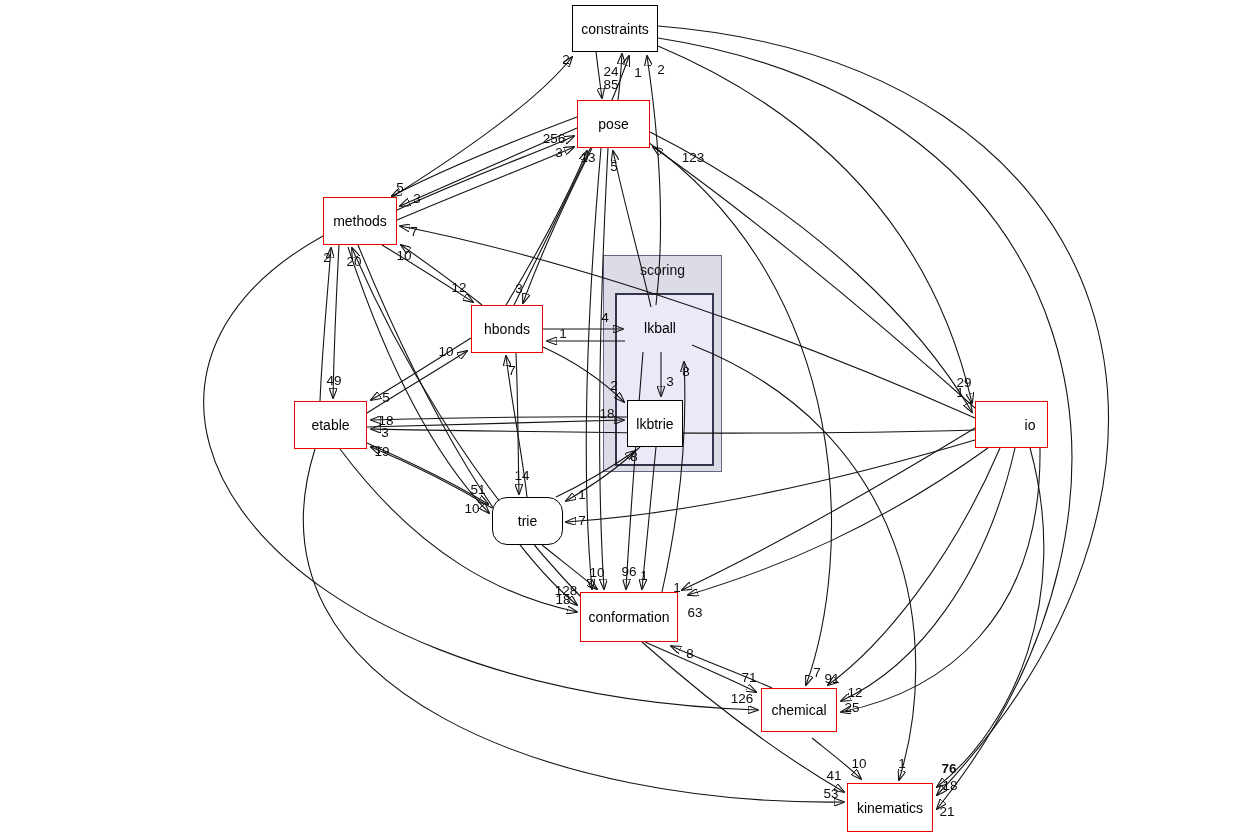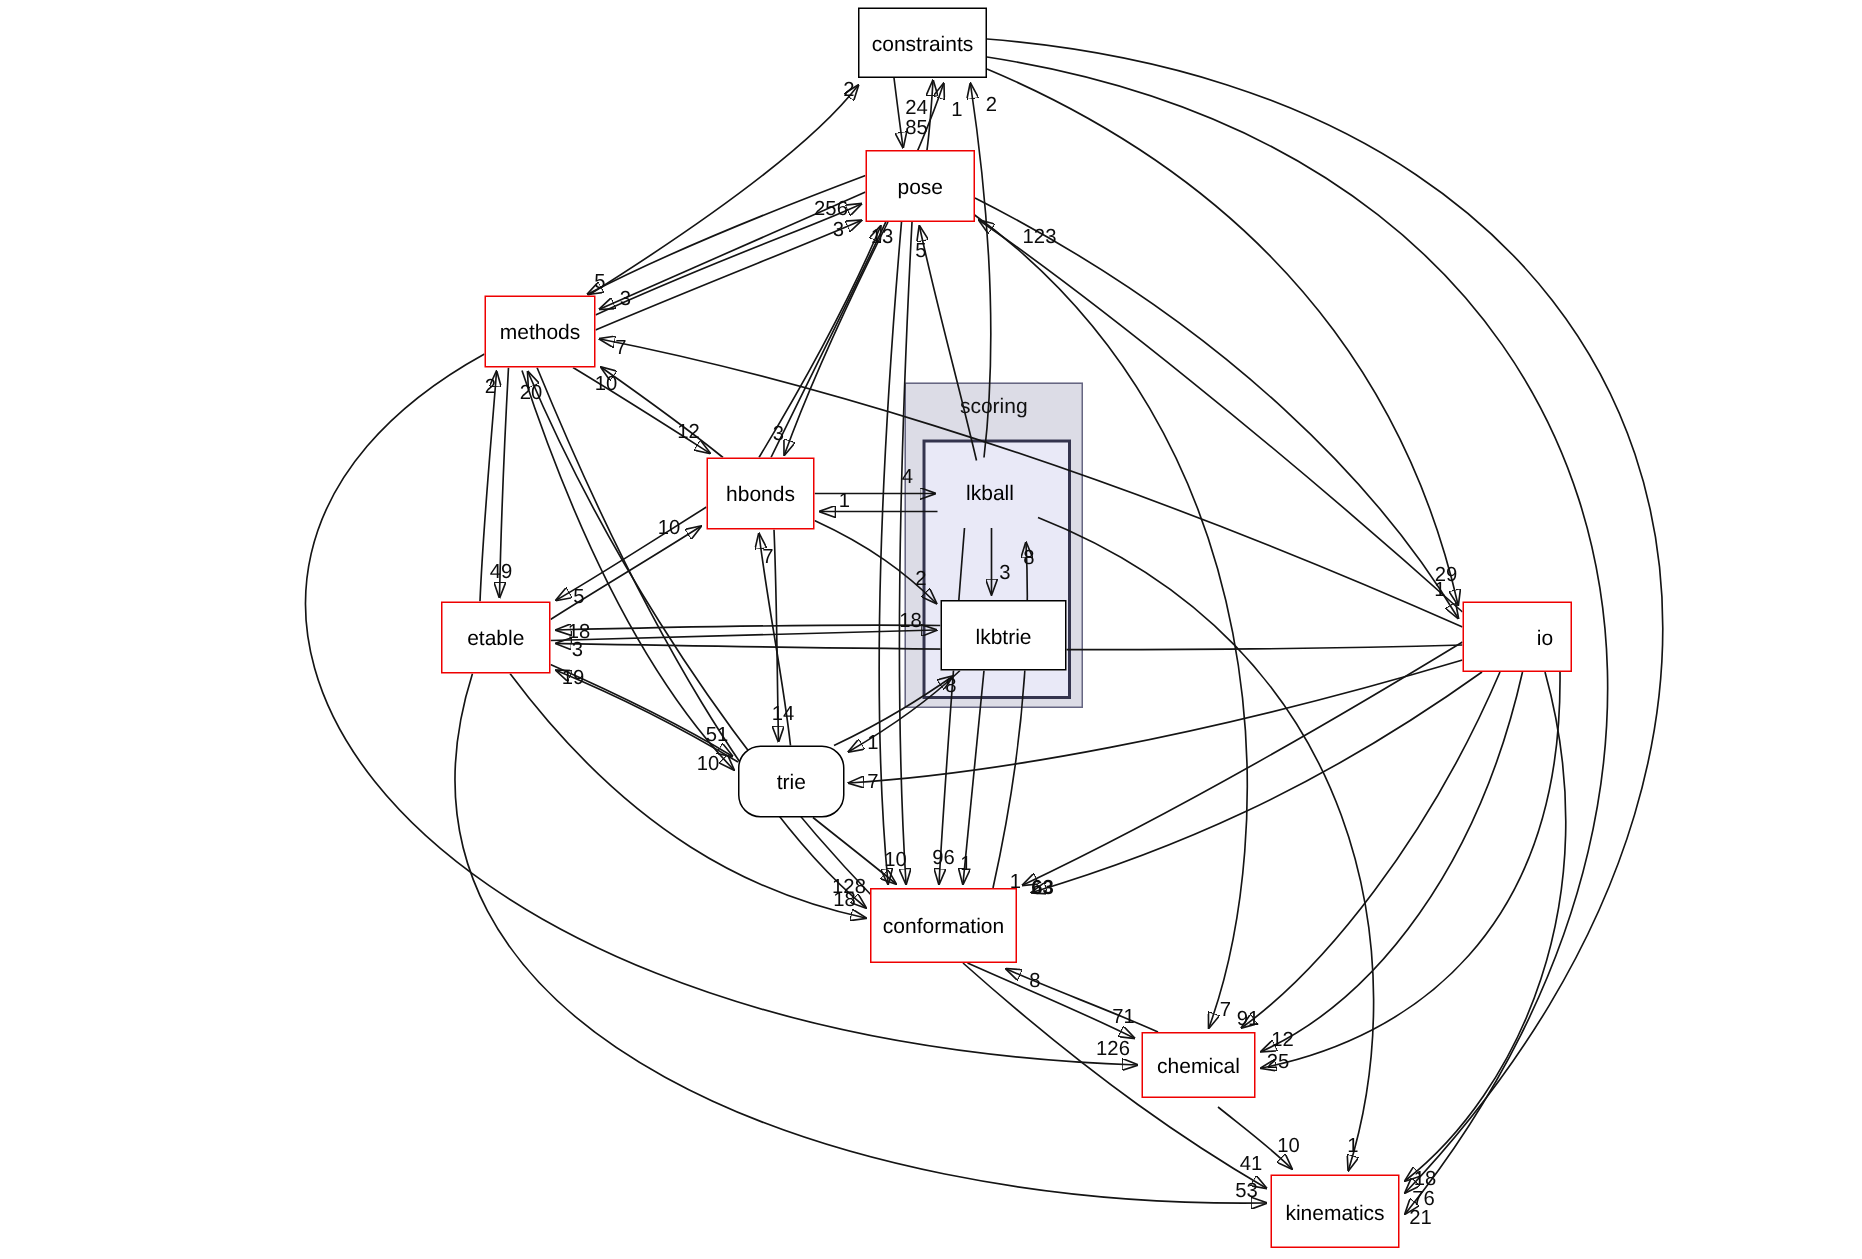--- a/index.html
+++ b/index.html
@@ -127,21 +127,21 @@
     </g>
   </svg>
 
   <div id="nodes-layer">
       <div class="node plain" style="left: 572px; top: 5px; width: 86px; height: 47px; text-align: right;">constraints</div>
       <div class="node red" style="left: 577px; top: 100px; width: 73px; height: 48px;">pose</div>
       <div class="node red" style="left: 323px; top: 197px; width: 74px; height: 48px;">methods</div>
       <div class="node red" style="left: 471px; top: 305px; width: 72px; height: 48px;">hbonds</div>
       <div class="node red" style="left: 294px; top: 401px; width: 73px; height: 48px;">etable</div>
       <div class="node bare" style="left: 627px; top: 306px; width: 66px; height: 44px;">lkball</div>
-      <div class="node plain" style="left: 627px; top: 400px; width: 84px; height: 47px;">lkbtrie</div>
+      <div class="node plain" style="left: 627px; top: 400px; width: 56px; height: 47px;">lkbtrie</div>
       <div class="node plain" style="left: 492px; top: 497px; width: 71px; height: 48px; border-radius: 15px;">trie</div>
       <div class="node red" style="left: 580px; top: 592px; width: 98px; height: 50px;">conformation</div>
       <div class="node red" style="left: 761px; top: 688px; width: 76px; height: 44px;">chemical</div>
       <div class="node red" style="left: 847px; top: 783px; width: 86px; height: 49px;">kinematics</div>
       <div class="node red" style="left: 975px; top: 401px; width: 73px; height: 47px; padding-left: 37px;">io</div>
     </div>
 
   <div id="edge-labels-layer">
       <span class="elabel" style="left: 566px; top: 60px;">2</span>
       <span class="elabel" style="left: 611px; top: 72px;">24</span>
@@ -177,34 +177,34 @@
       <span class="elabel" style="left: 634px; top: 457px;">8</span>
       <span class="elabel" style="left: 522px; top: 476px;">14</span>
       <span class="elabel" style="left: 478px; top: 490px;">51</span>
       <span class="elabel" style="left: 472px; top: 509px;">10</span>
       <span class="elabel" style="left: 582px; top: 495px;">1</span>
       <span class="elabel" style="left: 582px; top: 521px;">7</span>
       <span class="elabel" style="left: 597px; top: 573px;">10</span>
       <span class="elabel" style="left: 629px; top: 572px;">96</span>
       <span class="elabel" style="left: 644px; top: 576px;">1</span>
       <span class="elabel" style="left: 677px; top: 588px;">1</span>
-      <span class="elabel" style="left: 695px; top: 592px; font-weight: bold;">63</span>
+      <span class="elabel" style="left: 695px; top: 613px;">63</span>
       <span class="elabel" style="left: 566px; top: 591px;">128</span>
       <span class="elabel" style="left: 563px; top: 600px;">18</span>
       <span class="elabel" style="left: 690px; top: 654px;">8</span>
       <span class="elabel" style="left: 749px; top: 678px;">71</span>
       <span class="elabel" style="left: 817px; top: 673px;">7</span>
       <span class="elabel" style="left: 832px; top: 679px;">91</span>
       <span class="elabel" style="left: 855px; top: 693px;">12</span>
       <span class="elabel" style="left: 852px; top: 708px;">25</span>
       <span class="elabel" style="left: 742px; top: 699px;">126</span>
       <span class="elabel" style="left: 859px; top: 764px;">10</span>
       <span class="elabel" style="left: 902px; top: 764px;">1</span>
       <span class="elabel" style="left: 834px; top: 776px;">41</span>
       <span class="elabel" style="left: 831px; top: 794px;">53</span>
       <span class="elabel" style="left: 950px; top: 786px;">18</span>
-      <span class="elabel" style="left: 949px; top: 799px;">76</span>
+      <span class="elabel" style="left: 949px; top: 769px; font-weight: bold;">76</span>
       <span class="elabel" style="left: 947px; top: 812px;">21</span>
       <span class="elabel" style="left: 964px; top: 383px;">29</span>
       <span class="elabel" style="left: 960px; top: 393px;">1</span>
     </div>
 
 </div>
 
 </body></html>

